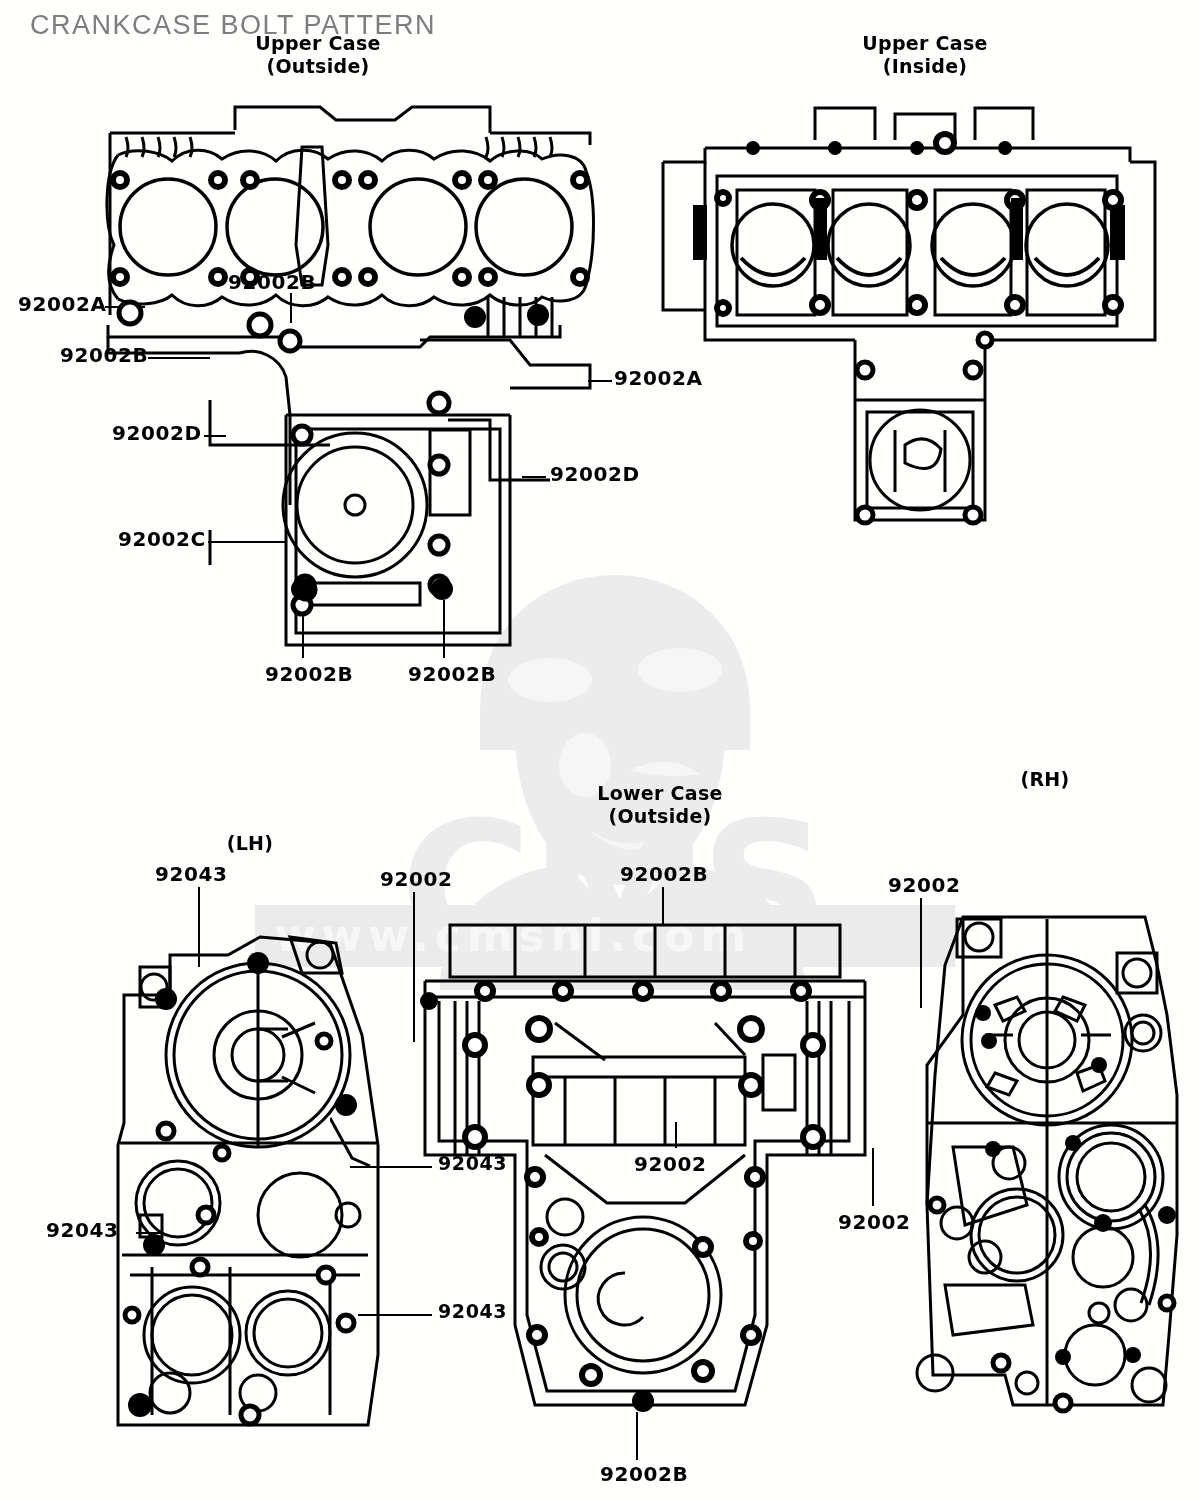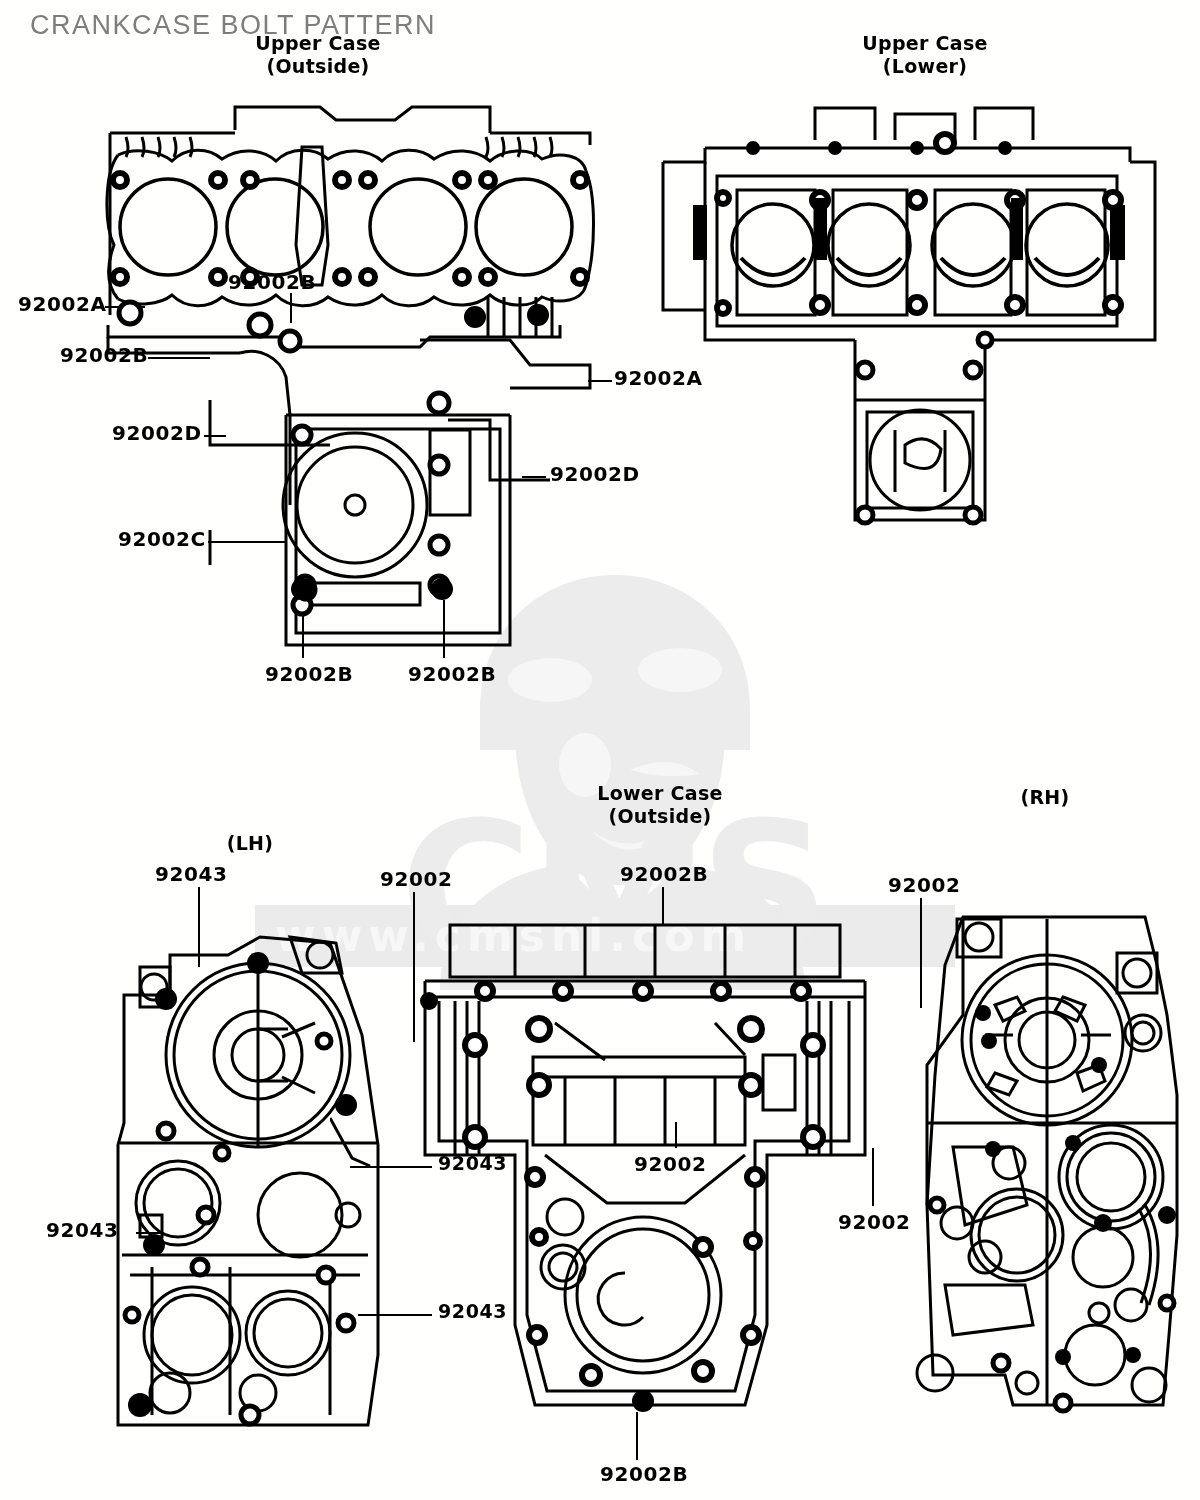--- a/index.html
+++ b/index.html
@@ -148,21 +148,21 @@
     <text x="20" y="46" fill="#f7f7f7" font-family="DejaVu Sans, sans-serif" font-weight="bold" font-size="44" letter-spacing="6">www.cmsnl.com</text>
   </svg>
 
   <div class="sect-head" style="left:218px; top:32px; width:200px;">
     <span>Upper Case</span>
     <span class="l2">(Outside)</span>
   </div>
 
   <div class="sect-head" style="left:825px; top:32px; width:200px;">
     <span>Upper Case</span>
-    <span class="l2">(Lower)</span>
+    <span class="l2">(Inside)</span>
   </div>
 
   <svg class="dwg" style="left:90px; top:85px;" width="520" height="620" viewBox="0 0 520 620">
     <g fill="none" stroke="#000" stroke-width="3">
 
       <path d="M145 45 L145 22 L230 22 L246 35 L305 35 L322 22 L400 22 L400 48"></path>
 
       <path d="M20 48 L145 48 M400 48 L500 48 L500 60"></path>
       <path d="M20 48 L20 230"></path>
 
@@ -375,21 +375,21 @@
 
   <div class="sect-head" style="left:170px; top:832px; width:160px;">
     <span>(LH)</span>
   </div>
 
   <div class="sect-head" style="left:560px; top:782px; width:200px;">
     <span>Lower Case</span>
     <span class="l2">(Outside)</span>
   </div>
 
-  <div class="sect-head" style="left:965px; top:786px; width:160px;">
+  <div class="sect-head" style="left:965px; top:768px; width:160px;">
     <span>(RH)</span>
   </div>
 
   <svg class="dwg" style="left:110px; top:915px;" width="290" height="520" viewBox="0 0 290 520">
     <g fill="none" stroke="#000" stroke-width="3">
 
       <path d="M14 80 L14 208 L8 230 L8 510 L258 510 L268 440 L268 230 L252 120 L220 28 L150 22 L118 40 L60 40 L60 80 Z"></path>
 
       <circle cx="148" cy="140" r="92"></circle>
       <circle cx="148" cy="140" r="84"></circle>

